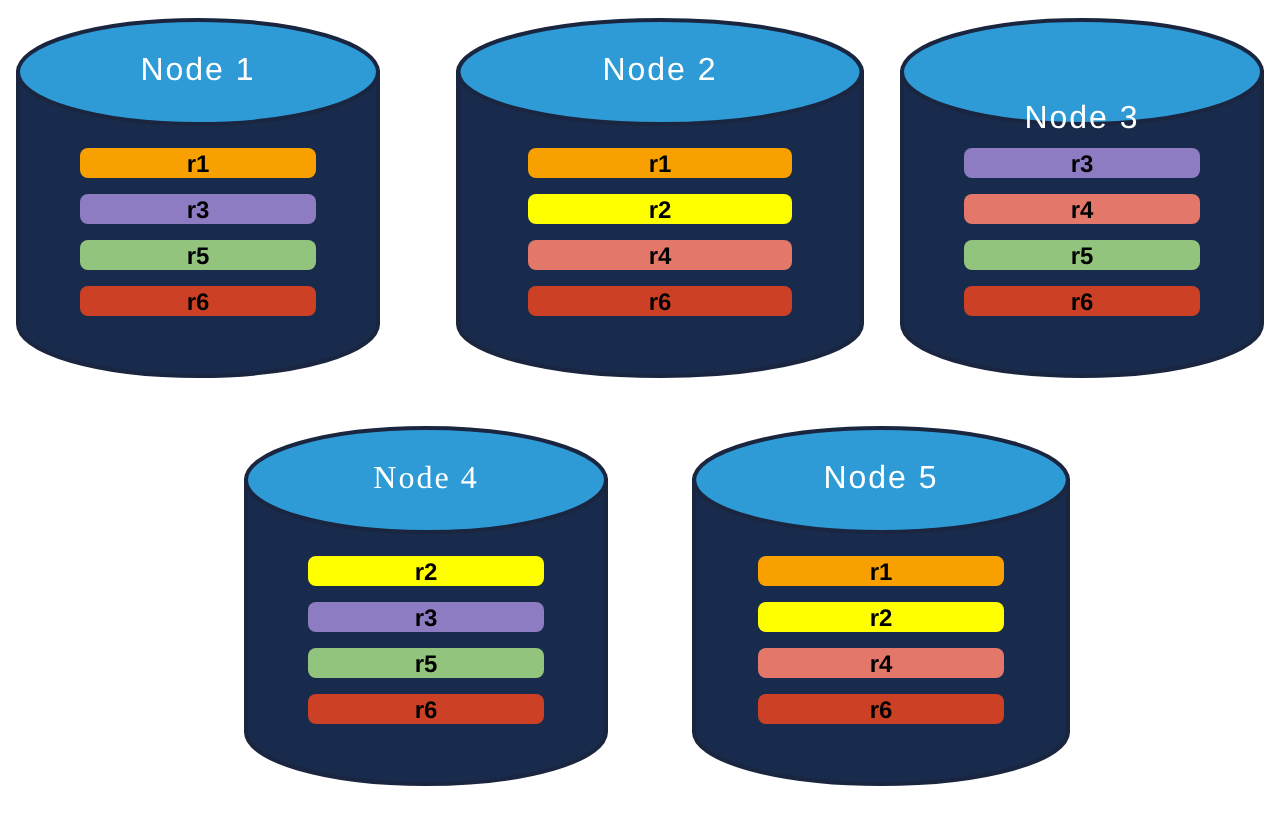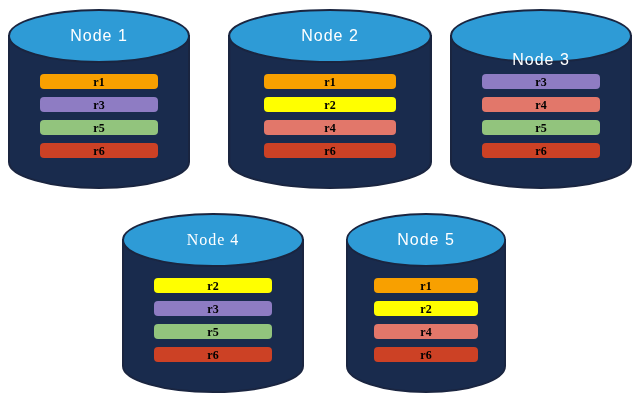--- a/index.html
+++ b/index.html
@@ -50,21 +50,21 @@
     z-index: 4;
     display: flex;
     flex-direction: column;
   }
   .replica {
     height: 15px;
     border-radius: 4px;
     color: #000000;
     font-size: 12px;
     font-weight: bold;
-    font-family: Liberation Serif, serif;
+    font-family: Liberation Sans, sans-serif;
     display: flex;
     align-items: center;
     justify-content: center;
     line-height: 1;
     box-sizing: border-box;
   }
   .replica + .replica {
     margin-top: 8px;
   }
 </style>
@@ -117,21 +117,21 @@
         <ellipse cx="91" cy="28" rx="90" ry="26" fill="#2e9bd6" stroke="#1a2540" stroke-width="2"></ellipse>
       </svg>
       <div class="node-title" style="top: 19px; font-family: Liberation Serif, serif;">Node  4</div>
       <div class="replicas" style="top: 66px;">
         <div class="replica" style="background: rgb(255, 255, 0);">r2</div>
         <div class="replica" style="background: rgb(142, 124, 195);">r3</div>
         <div class="replica" style="background: rgb(146, 196, 125);">r5</div>
         <div class="replica" style="background: rgb(204, 65, 37);">r6</div>
       </div>
     </div>
-    <div class="node" style="left: 346px; top: 212px; width: 160px; height: 182px;">
+    <div class="node" style="left: 346px; top: 212px; width: 189px; height: 182px;">
       <svg class="cyl-svg" viewBox="0 0 182 182" preserveAspectRatio="none">
         <path d="M 1 28 L 1 154 A 90 26 0 0 0 181 154 L 181 28 Z" fill="#192b4d" stroke="#1a2540" stroke-width="2"></path>
         <ellipse cx="91" cy="28" rx="90" ry="26" fill="#2e9bd6" stroke="#1a2540" stroke-width="2"></ellipse>
       </svg>
       <div class="node-title" style="top: 19px;">Node  5</div>
       <div class="replicas" style="top: 66px;">
         <div class="replica" style="background: rgb(248, 160, 0);">r1</div>
         <div class="replica" style="background: rgb(255, 255, 0);">r2</div>
         <div class="replica" style="background: rgb(226, 119, 106);">r4</div>
         <div class="replica" style="background: rgb(204, 65, 37);">r6</div>

